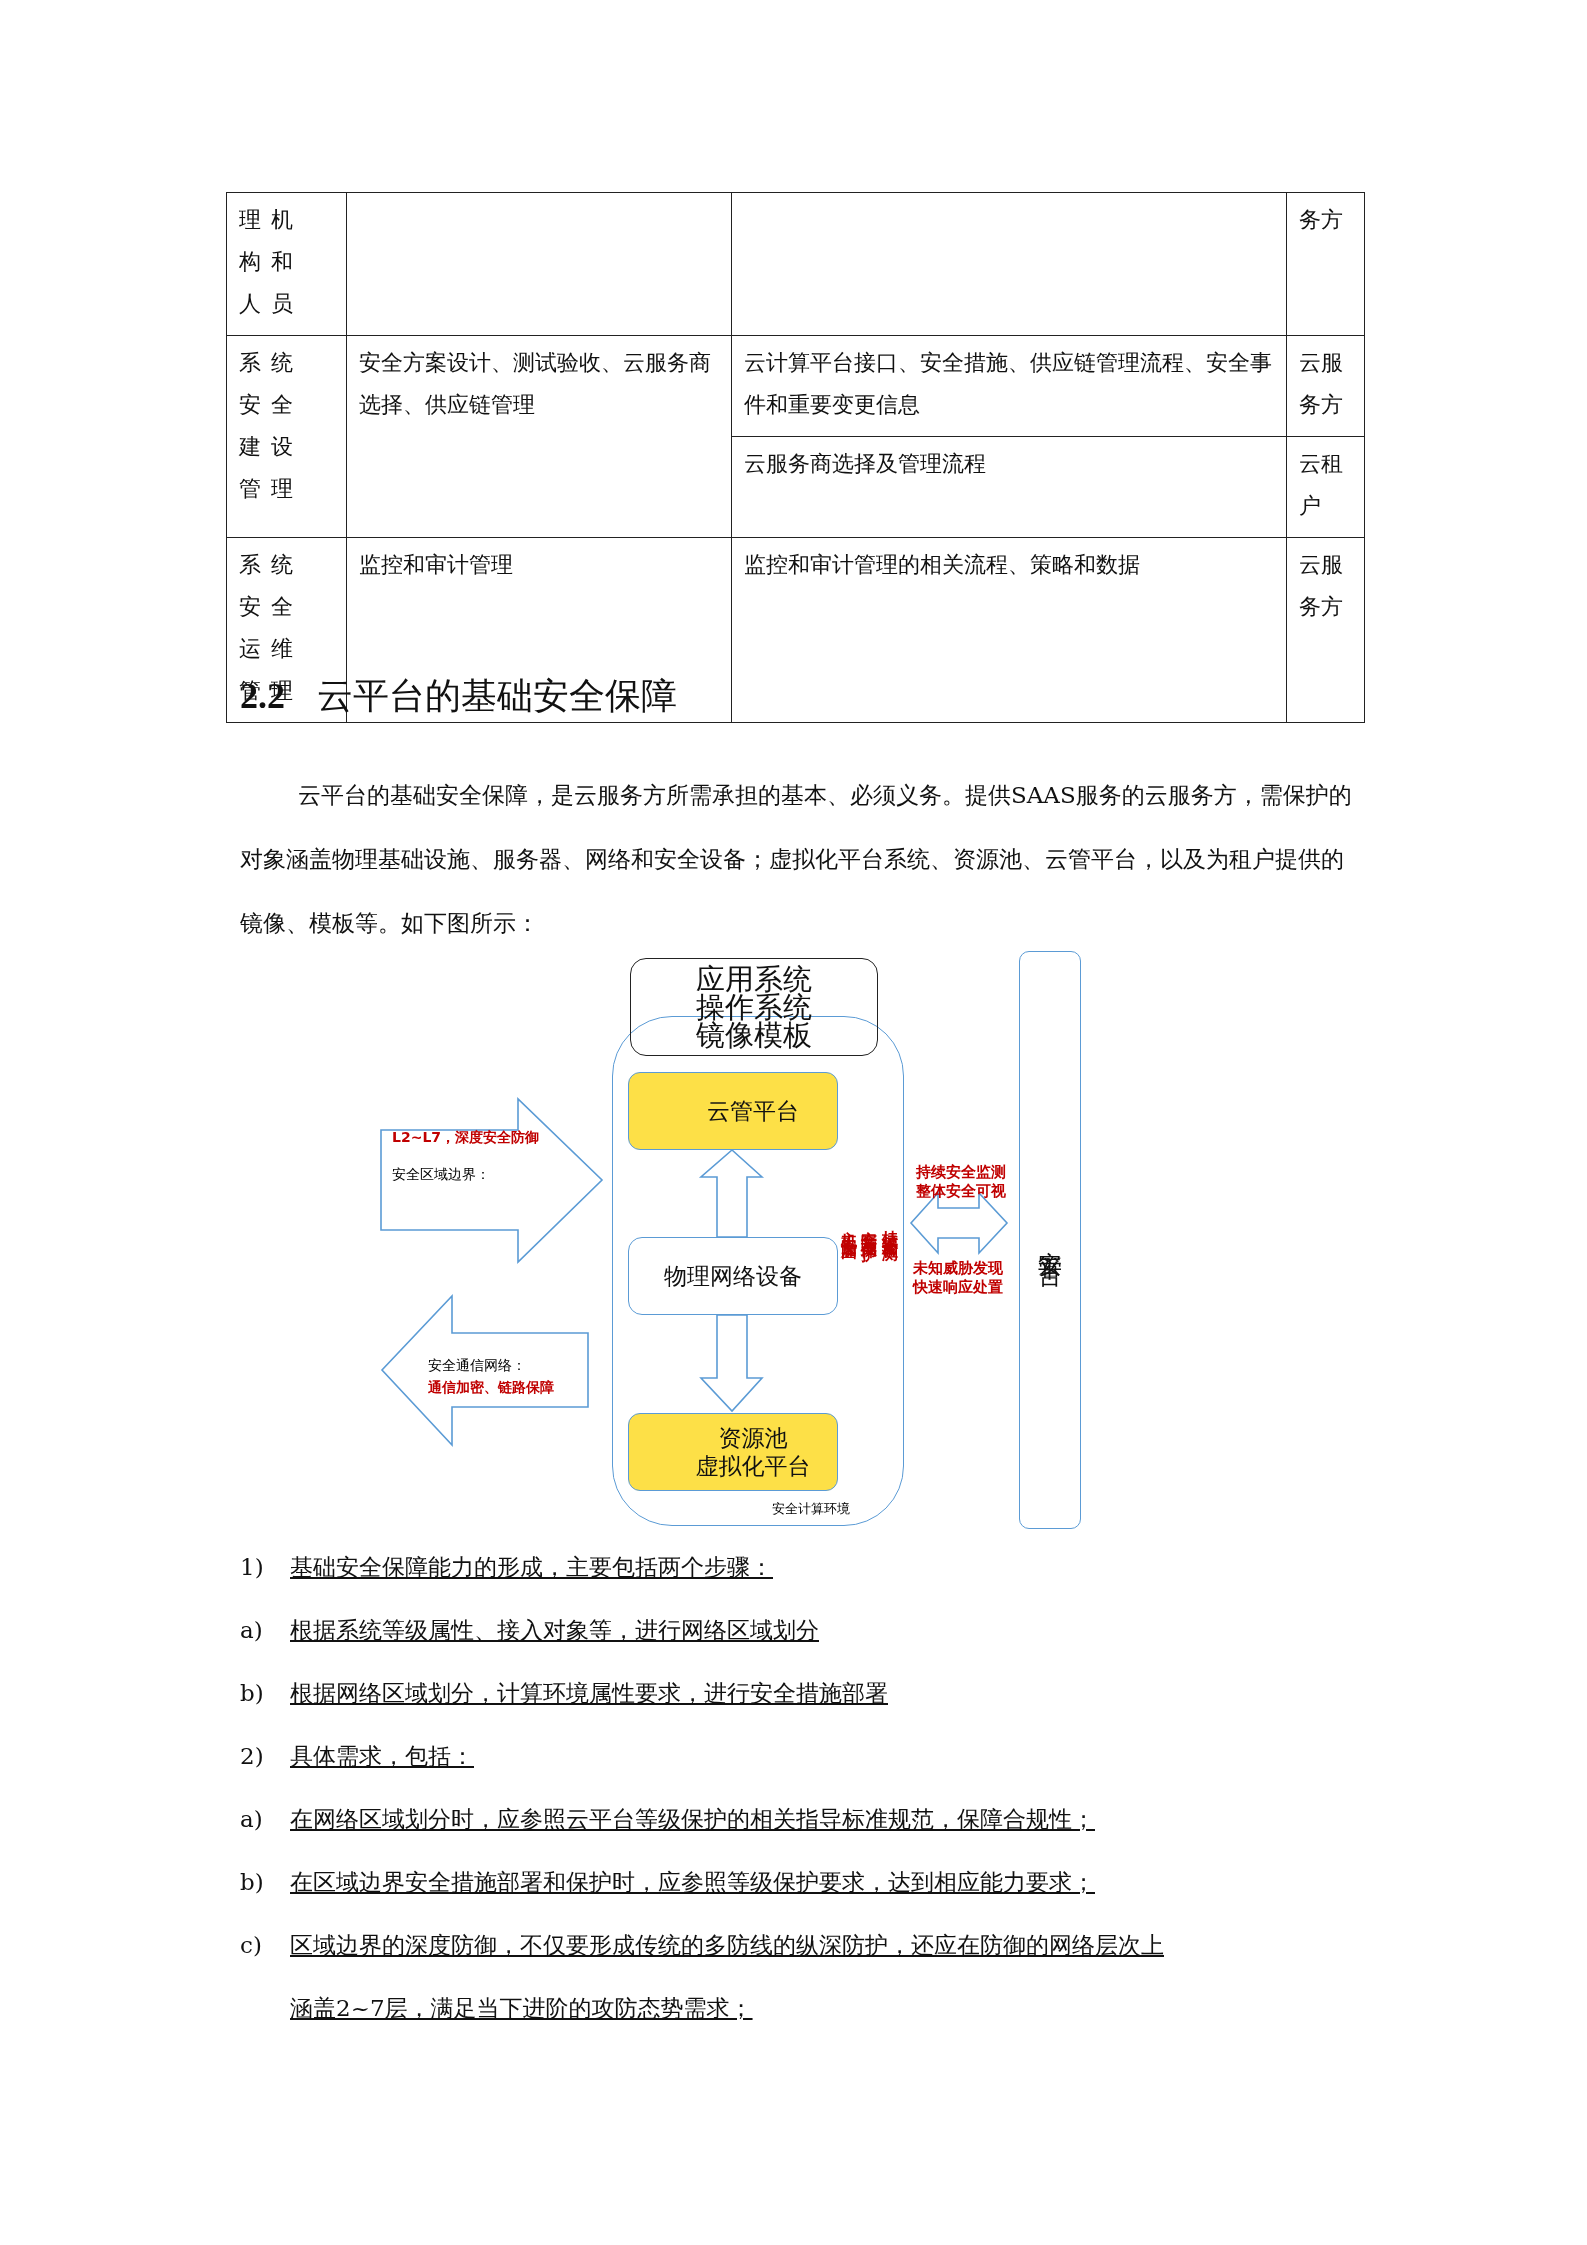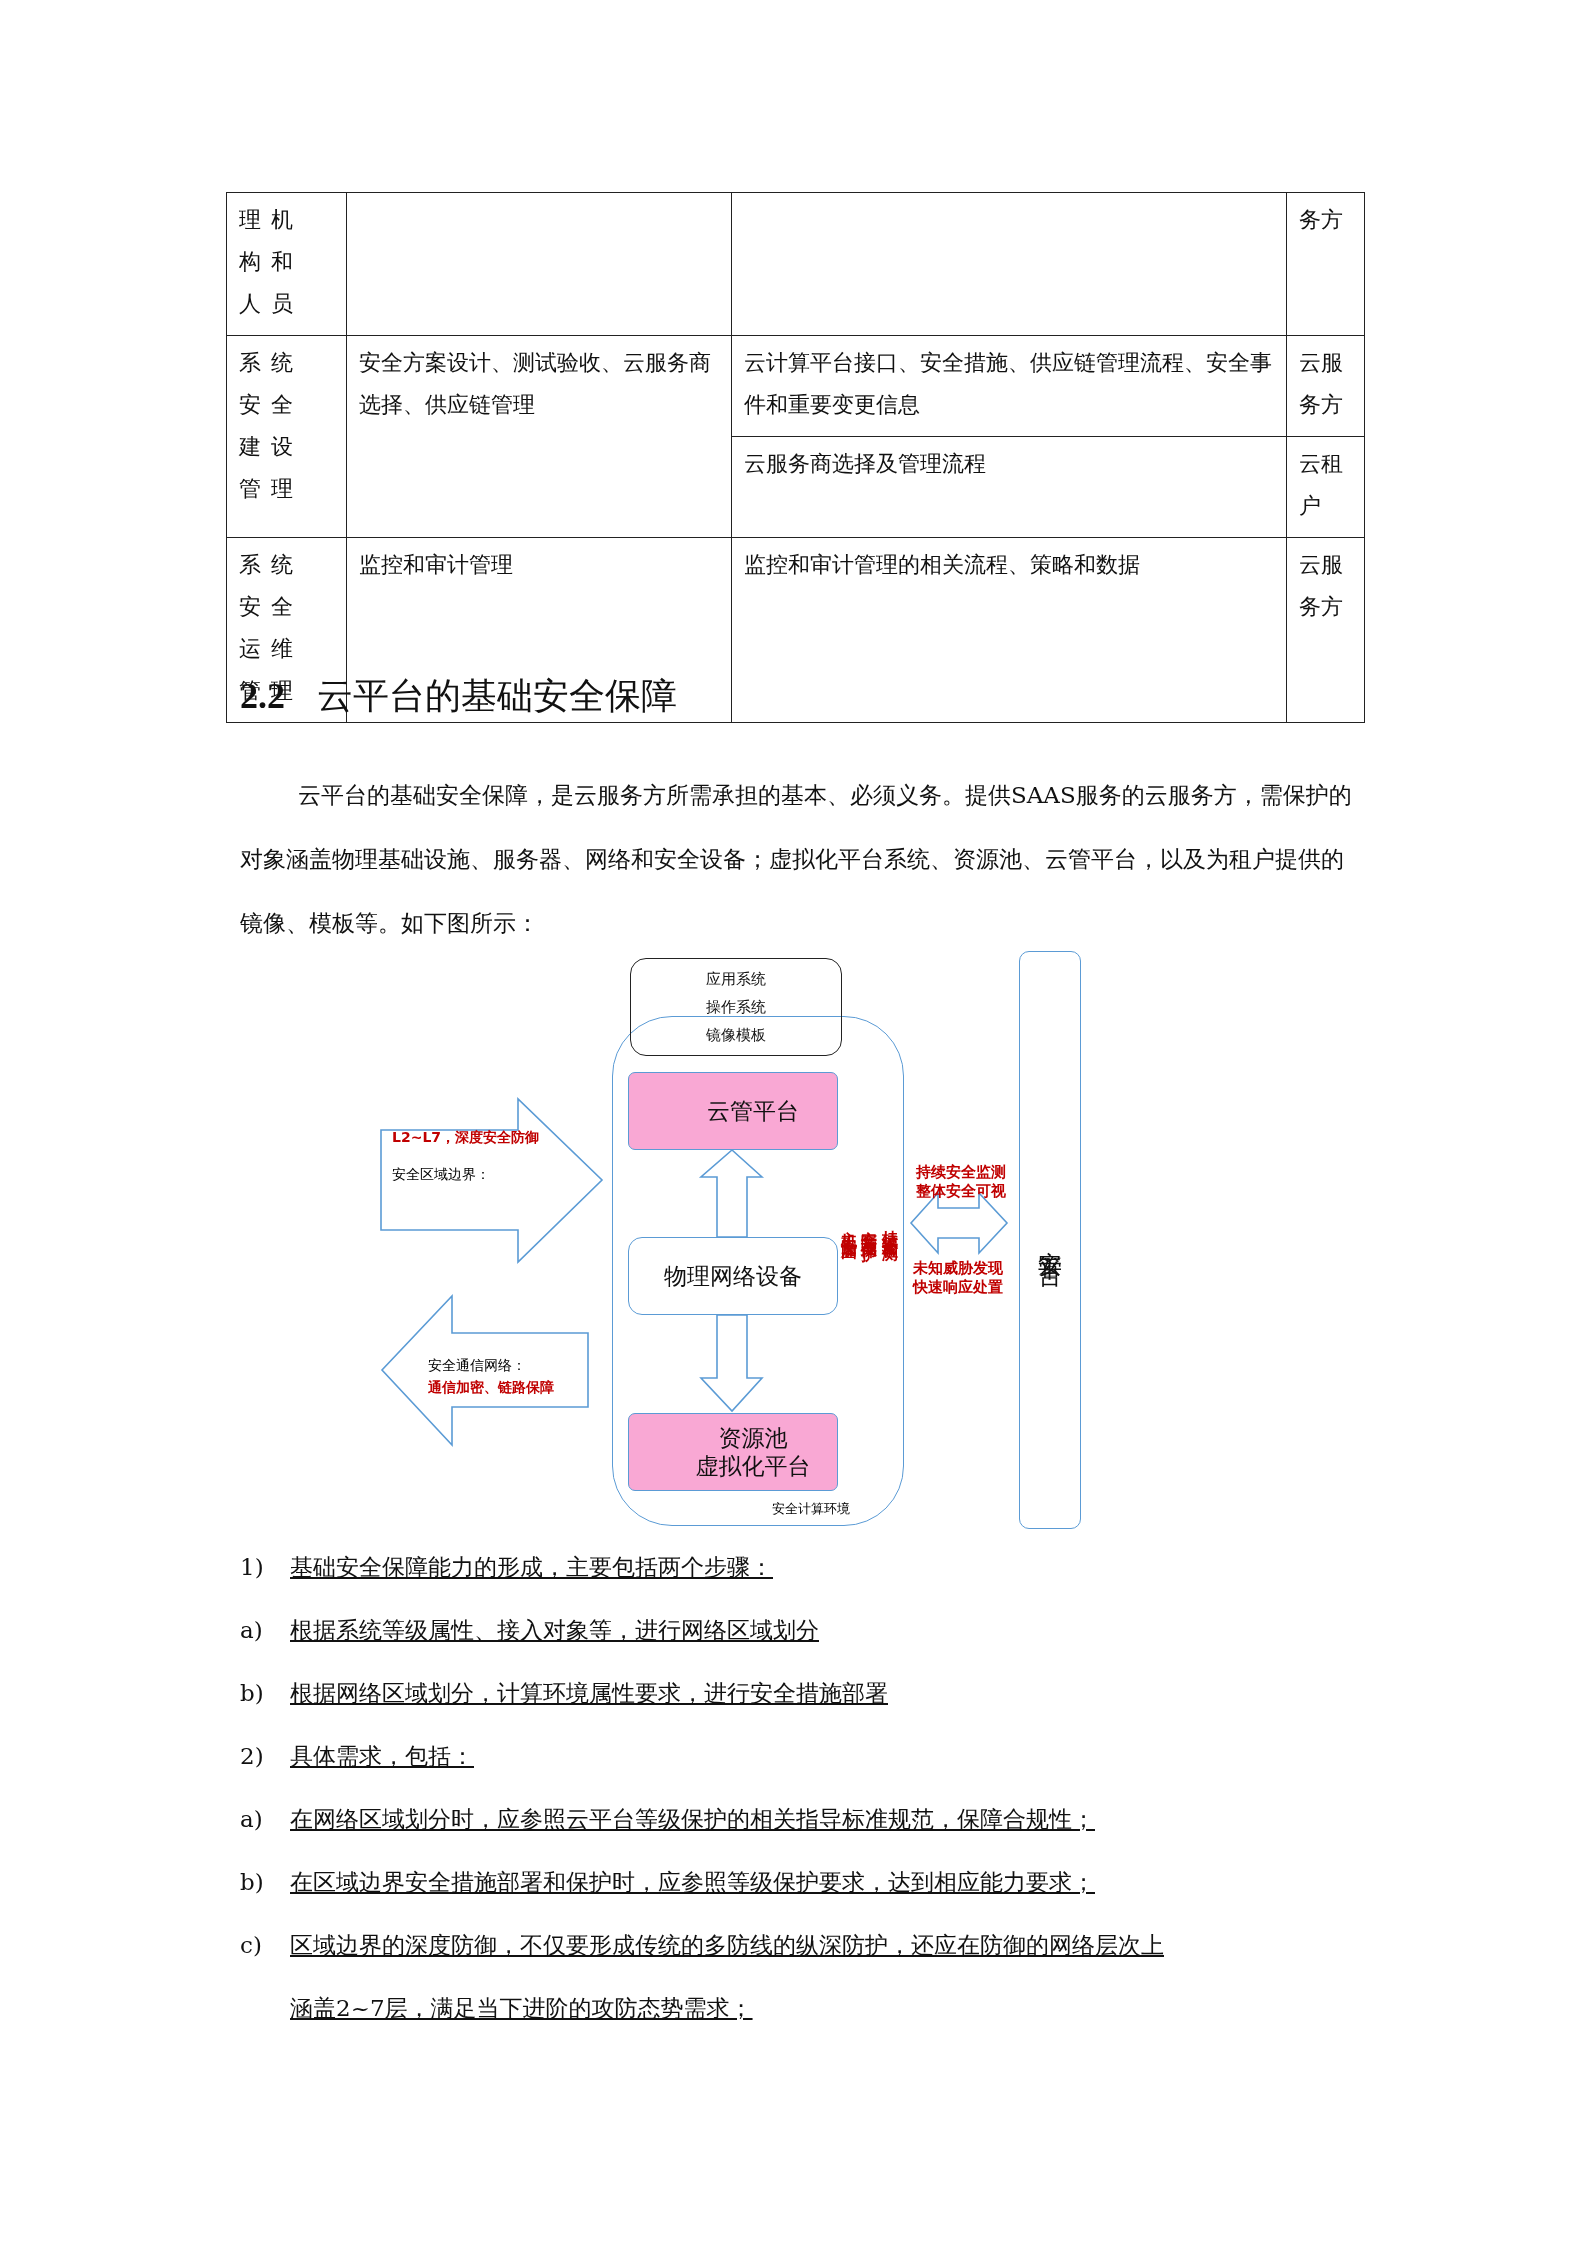--- a/index.html
+++ b/index.html
@@ -22,24 +22,24 @@
   .h2 .ttl { font-family: "DejaVu Sans", sans-serif; font-weight: normal; }
   .para { left: 240px; width: 1120px; font-size: 23px; line-height: 64px; text-indent: 58px; top: 763px; }
   .li { left: 240px; font-size: 23px; line-height: 40px; text-decoration: underline; }
   .li .mk { display: inline-block; width: 50px; }
   .li.cont { left: 290px; }
 
   
   .dg { font-family: "DejaVu Sans", sans-serif; }
   .box { position: absolute; box-sizing: border-box; display: flex; align-items: center;
          justify-content: center; text-align: center; color: #111; }
-  .box-apps { left: 630px; top: 958px; width: 212px; height: 98px; border: 1.6px solid #222;
-              border-radius: 16px; font-size: 15px; line-height: 28px; background: transparent; }
+  .box-apps { left: 630px; top: 958px; width: 248px; height: 98px; border: 1.6px solid #222;
+              border-radius: 16px; font-size: 29px; line-height: 28px; background: transparent; }
   .outer { left: 612px; top: 1016px; width: 292px; height: 510px; border: 1.6px solid #5b9bd5; border-radius: 60px; }
-  .grey { background: #f9a8d4; border: 1.6px solid #5b9bd5; border-radius: 7px; padding-left: 40px; }
+  .grey { background: #fde047; border: 1.6px solid #5b9bd5; border-radius: 12px; padding-left: 40px; }
   .box-cloud { left: 628px; top: 1072px; width: 210px; height: 78px; font-size: 23px; }
   .box-phys { left: 628px; top: 1237px; width: 210px; height: 78px; background: #fff;
               border: 1.6px solid #5b9bd5; border-radius: 14px; font-size: 23px; }
   .box-pool { left: 628px; top: 1413px; width: 210px; height: 78px; font-size: 23px; line-height: 28px; }
   .pillar { left: 1019px; top: 951px; width: 62px; height: 578px; border: 1.6px solid #5b9bd5;
             border-radius: 10px; font-size: 24px; line-height: 30px; writing-mode: vertical-rl;
             letter-spacing: 4px; }
   .green { color: #000000; }
   .red { color: #c00000; }
   .vtext { position: absolute; writing-mode: vertical-rl; font-size: 16px; line-height: 20px;

